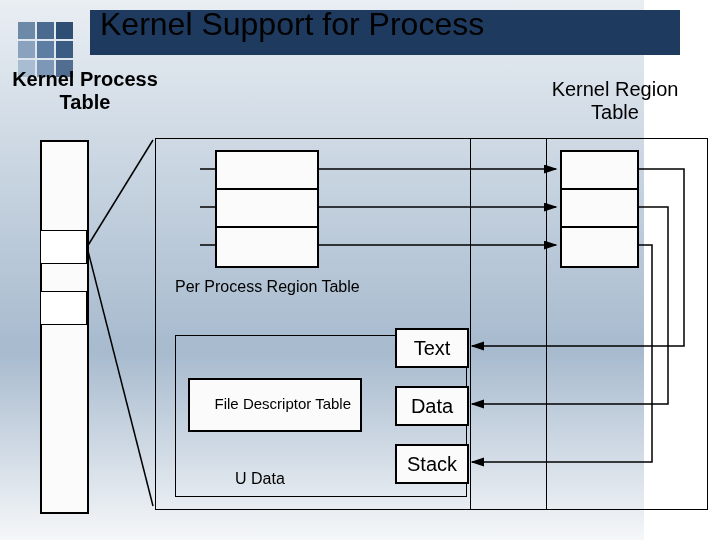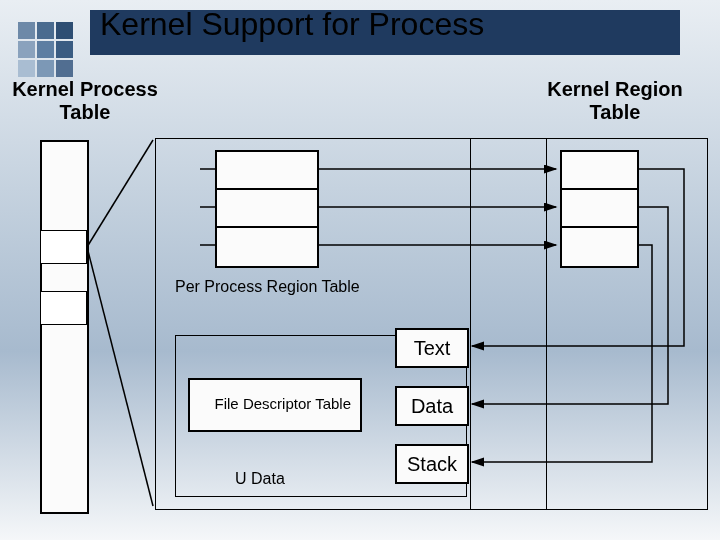--- a/index.html
+++ b/index.html
@@ -1,16 +1,16 @@
 <!DOCTYPE html>
 <html><head>
 <meta charset="utf-8">
 <style>
   html,body{margin:0;padding:0;width:720px;height:540px;overflow:hidden;font-family:Arial,Helvetica,sans-serif}
-  .slide{position:relative;width:720px;height:540px;
+  .slide{position:relative;width:644px;height:540px;
     background:linear-gradient(to bottom,#e9eef3 0%,#c5d2df 35%,#a7bace 65%,#f5f7f9 100%)}
   .title-bar{position:absolute;left:90px;top:10px;width:590px;height:45px;background:#1f3a5f}
   .deco{position:absolute;left:18px;top:20px}
   .sq{position:absolute;width:17px;height:17px}
   .title{position:absolute;left:100px;top:6px;width:560px;font-size:32px;color:#000}
   .lbl{position:absolute;font-size:20px;color:#000;text-align:center;line-height:1.15}
   .lbl-sm{position:absolute;font-size:15px;color:#000;text-align:right;font-weight:normal}
   .lbl-md{position:absolute;font-size:16px;color:#000;font-weight:normal}
   .box{position:absolute;border:1.5px solid #000;background:transparent}
   .wbox{position:absolute;border:2px solid #000;background:#fbfbfb}
@@ -32,34 +32,34 @@
   <div class="sq" style="left:56px;top:22px;background:#2e4e73"></div>
   <div class="sq" style="left:18px;top:41px;background:#8aa2bd"></div>
   <div class="sq" style="left:37px;top:41px;background:#5d7ea2"></div>
   <div class="sq" style="left:56px;top:41px;background:#3a5c82"></div>
   <div class="sq" style="left:18px;top:60px;background:#a9bdd2"></div>
   <div class="sq" style="left:37px;top:60px;background:#7c98b6"></div>
   <div class="sq" style="left:56px;top:60px;background:#516e91"></div>
 
   <div class="title">Kernel Support for Process</div>
 
-  <div class="lbl" style="left:0px;top:78px;width:170px;font-weight:bold;white-space:pre-line">Kernel Process
+  <div class="lbl" style="left:0px;top:68px;width:170px;font-weight:bold;white-space:pre-line">Kernel Process
 Table</div>
   <div class="wbox" style="left:40px;top:140px;width:45px;height:370px"></div>
   <div class="box" style="left:40px;top:230px;width:45px;height:32px;background:#fff"></div>
   <div class="box" style="left:40px;top:291px;width:45px;height:32px;background:#fff"></div>
 
   <div class="box" style="left:155px;top:138px;width:390px;height:370px"></div>
 
   <div class="wbox" style="left:215px;top:150px;width:100px;height:38px"></div>
   <div class="wbox" style="left:215px;top:188px;width:100px;height:38px"></div>
   <div class="wbox" style="left:215px;top:226px;width:100px;height:38px"></div>
   <div class="lbl-md" style="left:175px;top:278px">Per Process Region Table</div>
 
-  <div class="lbl" style="left:530px;top:78px;width:170px;font-weight:bold;white-space:pre-line">Kernel Region
+  <div class="lbl" style="left:530px;top:78px;width:170px;font-weight:normal;white-space:pre-line">Kernel Region
 Table</div>
   <div class="wbox" style="left:560px;top:150px;width:75px;height:38px"></div>
   <div class="wbox" style="left:560px;top:188px;width:75px;height:38px"></div>
   <div class="wbox" style="left:560px;top:226px;width:75px;height:38px"></div>
   <div class="box" style="left:470px;top:138px;width:236px;height:370px"></div>
 
   <div class="box" style="left:175px;top:335px;width:290px;height:160px"></div>
   <div class="wbox" style="left:188px;top:378px;width:170px;height:50px"></div>
   <div class="lbl-sm" style="left:195px;top:395px;width:156px">File Descriptor Table</div>
   <div class="lbl-md" style="left:235px;top:470px">U Data</div>

